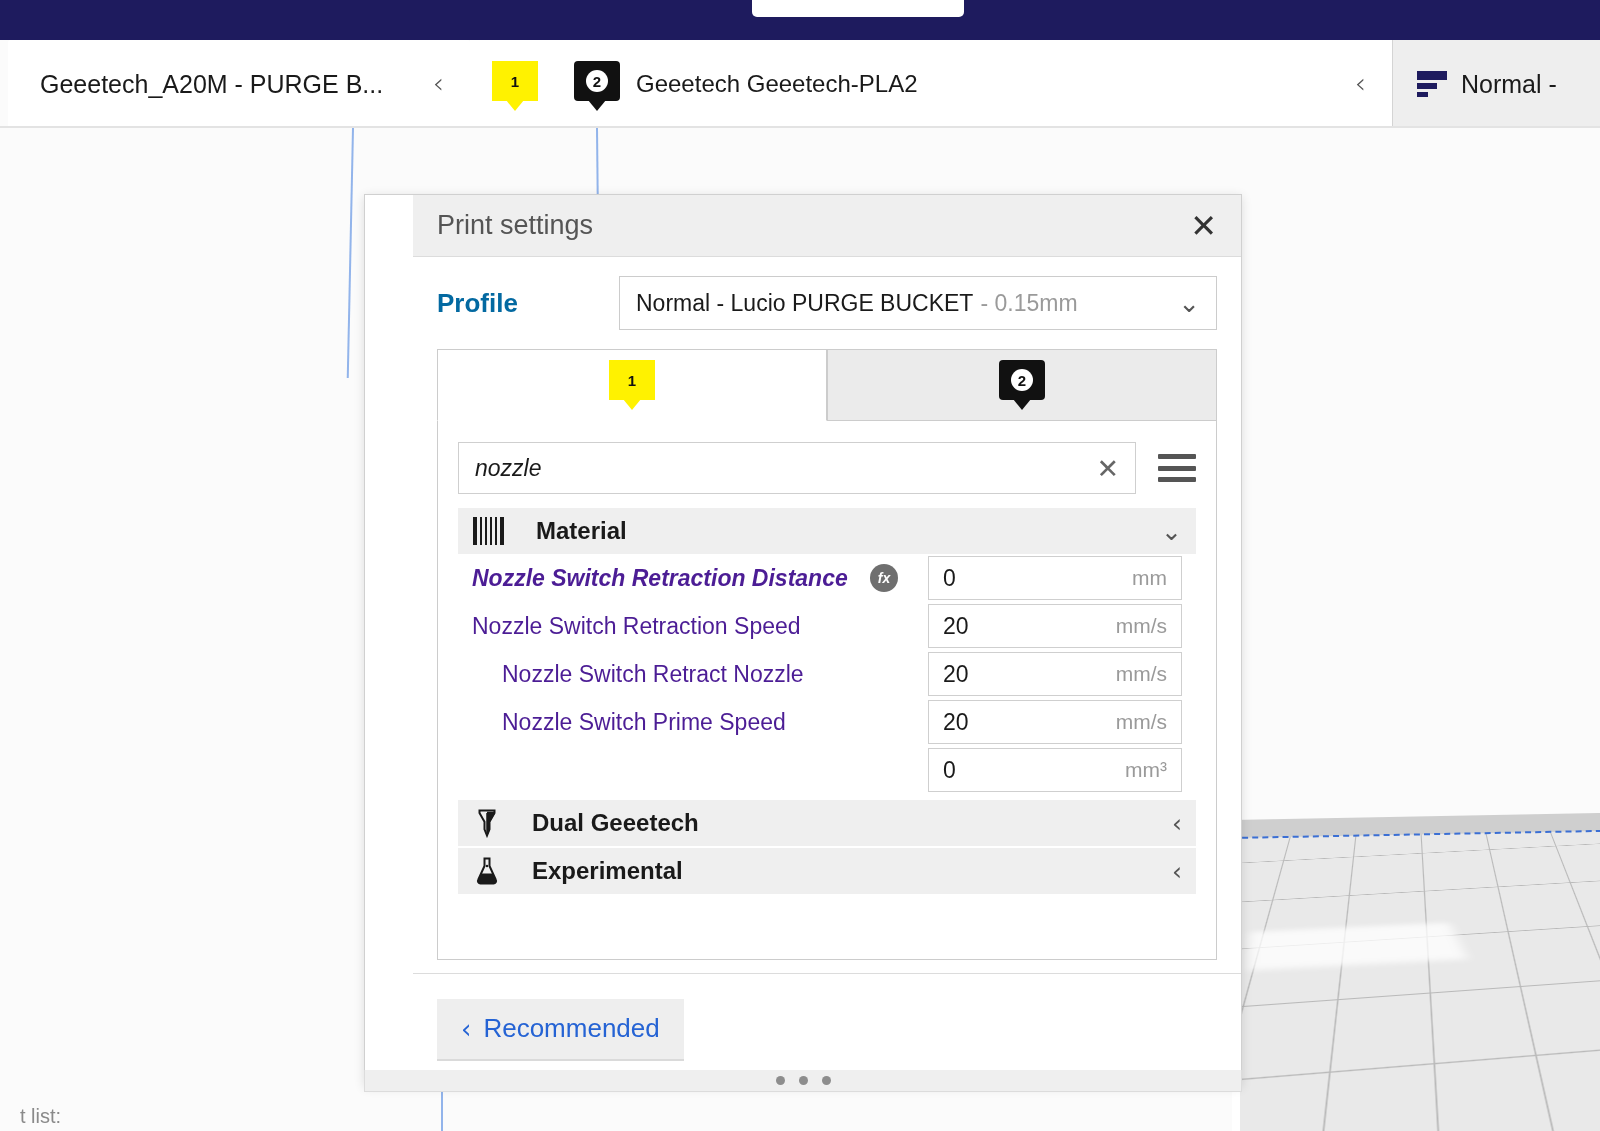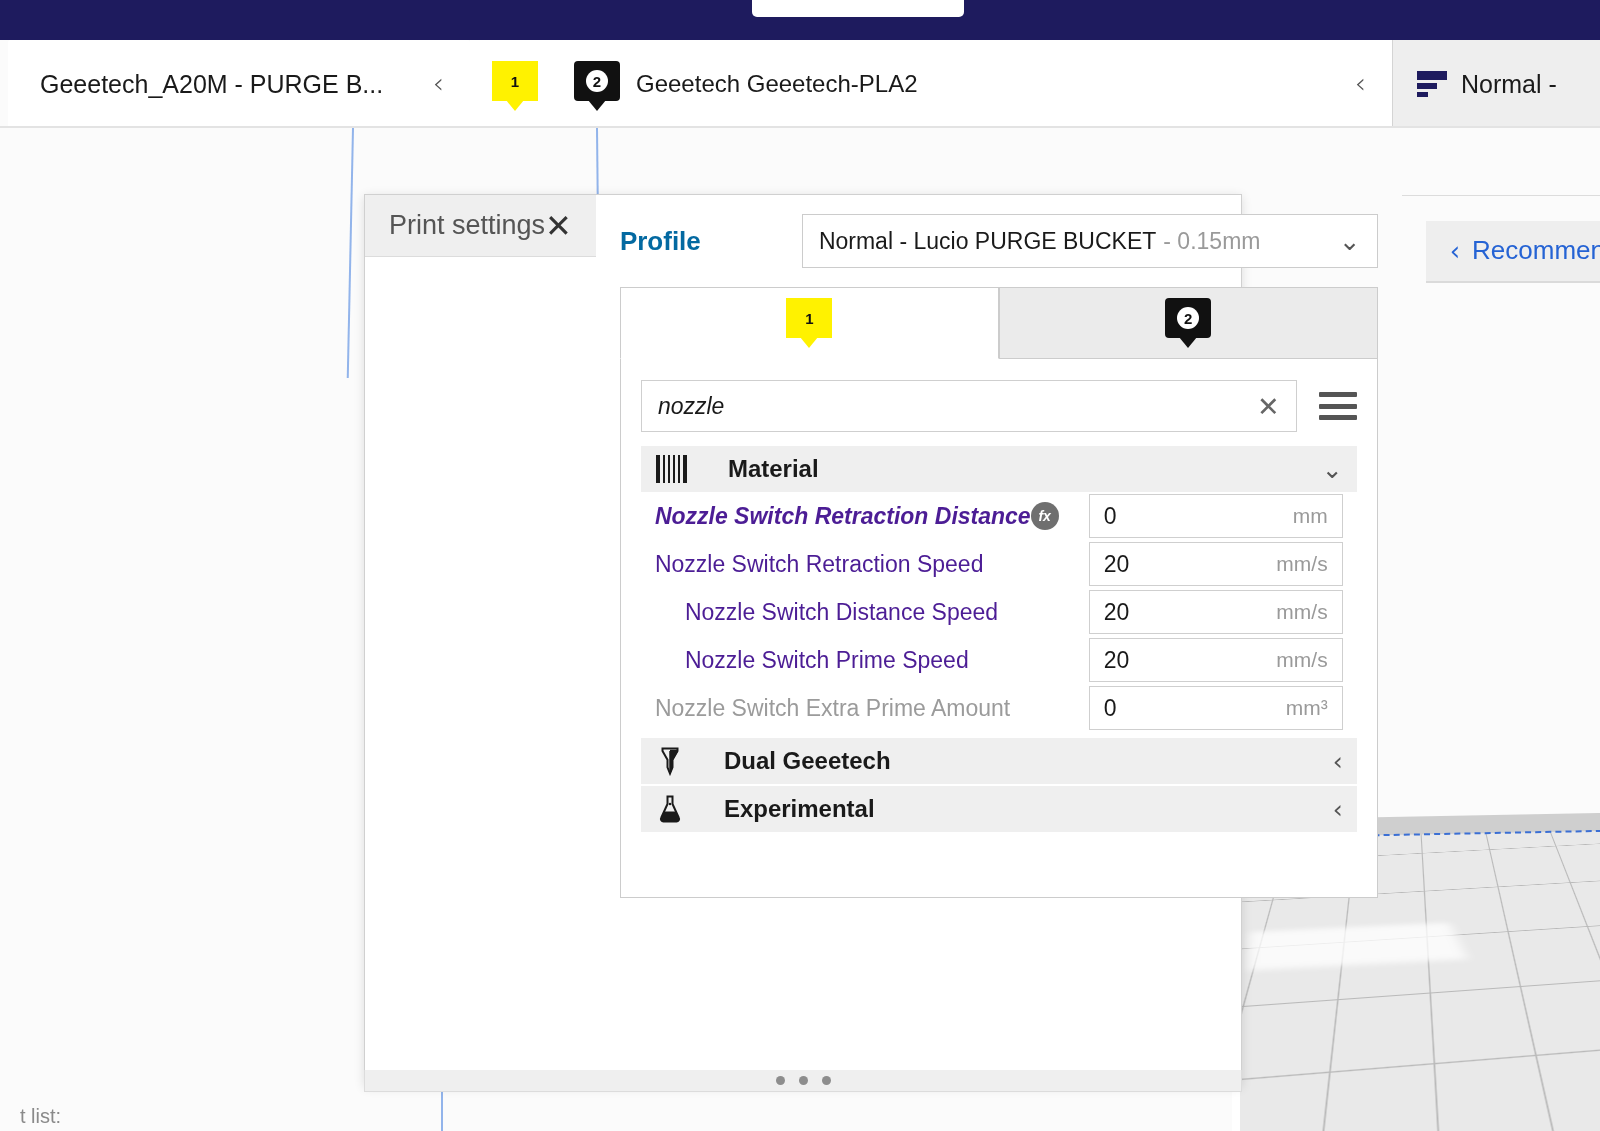--- a/index.html
+++ b/index.html
@@ -108,21 +108,21 @@
   .profile-icon i:nth-child(1){ top:0;  width:30px; height:9px; }
   .profile-icon i:nth-child(2){ top:12px; width:20px; height:6px; }
   .profile-icon i:nth-child(3){ top:21px; width:11px; height:5px; }
   .profile-text { margin-left:14px; font-size:25px; color:#1a1a1a; white-space:nowrap; }
 
   
   #dialog {
     position:absolute; left:364px; top:194px; width:878px; height:892px;
     background:#ffffff; border:1px solid #d0d0d0;
     box-shadow:0 2px 10px rgba(0,0,0,.12);
-    display:flex; flex-direction:row;
+    display:flex; flex-direction:column;padding-left:48px;
   }
   #dlg-header {
     height:62px; background:#efefef; border-bottom:1px solid #dcdcdc;
     display:flex; align-items:center; flex:0 0 auto;
   }
   #dlg-title { margin-left:24px; font-size:27px; color:#555555; }
   #dlg-close {
     margin-left:auto; margin-right:24px; font-size:32px; color:#333;
     font-weight:bold; line-height:1; cursor:pointer;
     font-family:"DejaVu Sans", sans-serif;
@@ -169,21 +169,21 @@
   }
   .search-menu {
     margin-left:22px; width:38px; height:28px; cursor:pointer;
     display:flex; flex-direction:column; justify-content:space-between;
   }
   .search-menu span { display:block; height:5px; background:#555; border-radius:1px; }
 
   
   .sec-head {
     display:flex; align-items:center; height:46px; background:#efefef; margin-top:14px;
-    padding:0 14px; cursor:pointer;gap:9px;
+    padding:0 14px; cursor:pointer;
   }
   .sec-head .sec-title {
     font-size:24px; font-weight:bold; color:#1a1a1a; margin-left:30px;
   }
   .sec-head .sec-caret {
     margin-left:auto; font-size:25px; color:#555; font-family:"DejaVu Sans", sans-serif;
   }
 
   
   .ico-material { width:34px; height:28px; position:relative; }
@@ -381,39 +381,38 @@
       <div class="row">
         <span class="lbl">Nozzle Switch Retraction Speed</span>
         <span class="spacer"></span>
         <div class="field">
           <span class="val">20</span>
           <span class="unit">mm/s</span>
         </div>
       </div>
 
       <div class="row indent">
-        <span class="lbl">Nozzle Switch Distance Speed</span>
+        <span class="lbl">Nozzle Switch Retract Nozzle</span>
         <span class="spacer"></span>
         <div class="field">
           <span class="val">20</span>
           <span class="unit">mm/s</span>
         </div>
       </div>
 
       <div class="row indent">
         <span class="lbl">Nozzle Switch Prime Speed</span>
         <span class="spacer"></span>
         <div class="field">
           <span class="val">20</span>
           <span class="unit">mm/s</span>
         </div>
       </div>
 
       <div class="row disabled">
-        <span class="lbl">Nozzle Switch Extra Prime Amount</span>
         <span class="spacer"></span>
         <div class="field">
           <span class="val">0</span>
           <span class="unit">mm³</span>
         </div>
       </div>
 
       <div class="sec-head" style="margin-top:6px;">
         <svg class="ico-svg" viewBox="0 0 24 24">
           <path d="M6 2h12v2l-4 7v6l-2 5-2-5v-6L6 4z" fill="none" stroke="#1a1a1a" stroke-width="1.6"></path>

